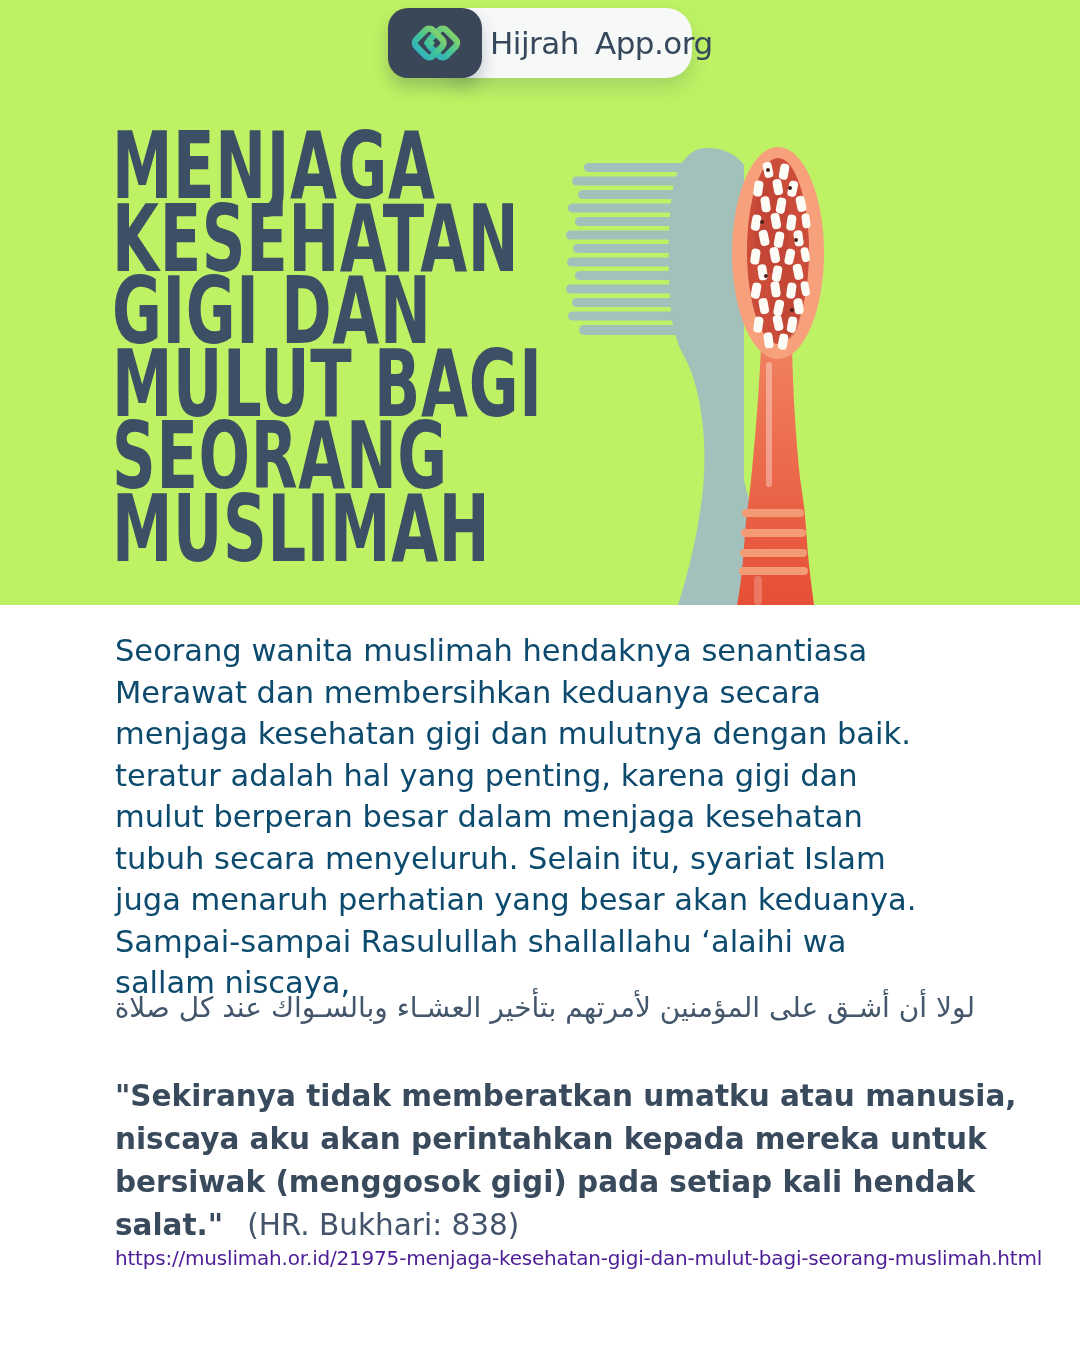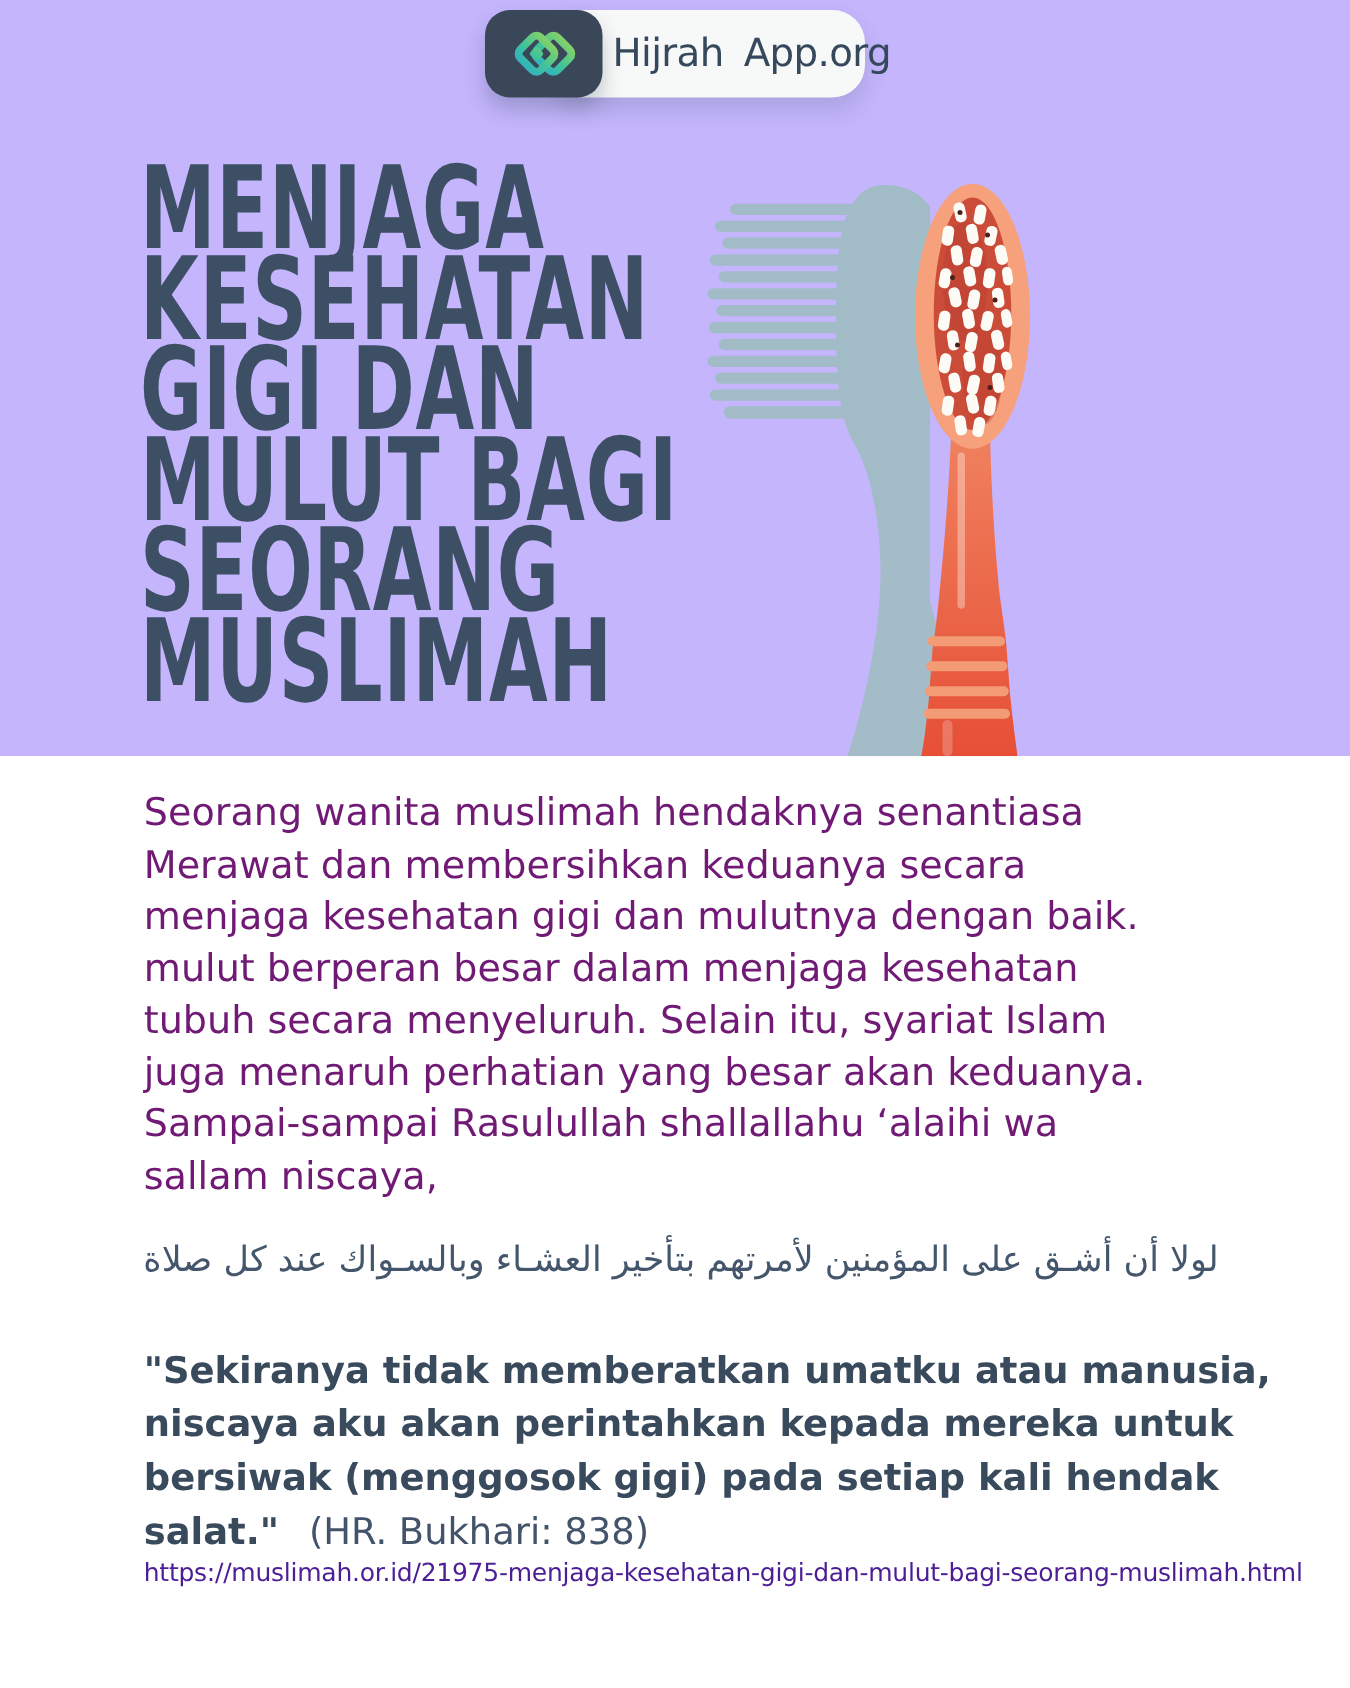--- a/index.html
+++ b/index.html
@@ -3,21 +3,21 @@
 <meta charset="utf-8">
 <style>
   html,body{margin:0;padding:0;}
   body{
     width:1080px;height:1350px;position:relative;overflow:hidden;
     background:#ffffff;font-family:"DejaVu Sans","Liberation Sans",sans-serif;
   }
   
   .hero{
     position:absolute;top:0;left:0;width:1080px;height:605px;
-    background:#c4b5fd;
+    background:#bef264;
   }
   .hero-art{position:absolute;top:0;left:0;width:1080px;height:605px;}
   
   .badge{position:absolute;top:8px;left:388px;width:304px;height:70px;}
   .badge-pill{
     position:absolute;left:52px;top:0;width:252px;height:70px;
     background:#f7f8f8;border-radius:26px;
     box-shadow:0 10px 18px rgba(55,85,95,.18);
     display:flex;align-items:center;padding-left:50px;box-sizing:border-box;
     white-space:nowrap;
@@ -34,21 +34,21 @@
   
   .title{position:absolute;left:112px;top:131px;color:#3d4f64;}
   .title .line{height:72.5px;}
   .title .line span{
     display:inline-block;white-space:nowrap;
     font-weight:bold;font-size:92px;line-height:72.5px;letter-spacing:1px;
     transform:scale(0.66,1);transform-origin:0 60%;
   }
   
   .article{position:absolute;left:0;top:605px;width:1080px;height:745px;background:#ffffff;}
-  .para{position:absolute;left:115px;top:25px;color:#701a75;}
+  .para{position:absolute;left:115px;top:25px;color:#0c4a6e;}
   .para .pl{white-space:nowrap;font-size:30.5px;line-height:41.5px;}
   .arabic{
     position:absolute;left:115px;top:380px;width:860px;
     direction:rtl;text-align:left;
     font-size:28px;line-height:46px;color:#44566b;white-space:nowrap;
   }
   .quote{position:absolute;left:115px;top:470px;color:#394a5d;}
   .quote .ql{white-space:nowrap;font-weight:bold;font-size:29.5px;line-height:43px;}
   .quote .cite{font-weight:400;color:#42536a;margin-left:24px;}
   .srcurl{
@@ -202,20 +202,21 @@
       <div class="line"><span>MUSLIMAH</span></div>
     </div>
   </div>
 
   <div class="article">
 
     <div class="para">
       <div class="pl">Seorang wanita muslimah hendaknya senantiasa</div>
       <div class="pl">Merawat dan membersihkan keduanya secara</div>
       <div class="pl">menjaga kesehatan gigi dan mulutnya dengan baik.</div>
+      <div class="pl">teratur adalah hal yang penting, karena gigi dan</div>
       <div class="pl">mulut berperan besar dalam menjaga kesehatan</div>
       <div class="pl">tubuh secara menyeluruh. Selain itu, syariat Islam</div>
       <div class="pl">juga menaruh perhatian yang besar akan keduanya.</div>
       <div class="pl">Sampai-sampai Rasulullah shallallahu ‘alaihi wa</div>
       <div class="pl">sallam niscaya,</div>
     </div>
 
     <div class="arabic" dir="rtl">لولا أن أشـق على المؤمنين لأمرتهم بتأخير العشـاء وبالسـواك عند كل صلاة</div>
 
     <div class="quote">

